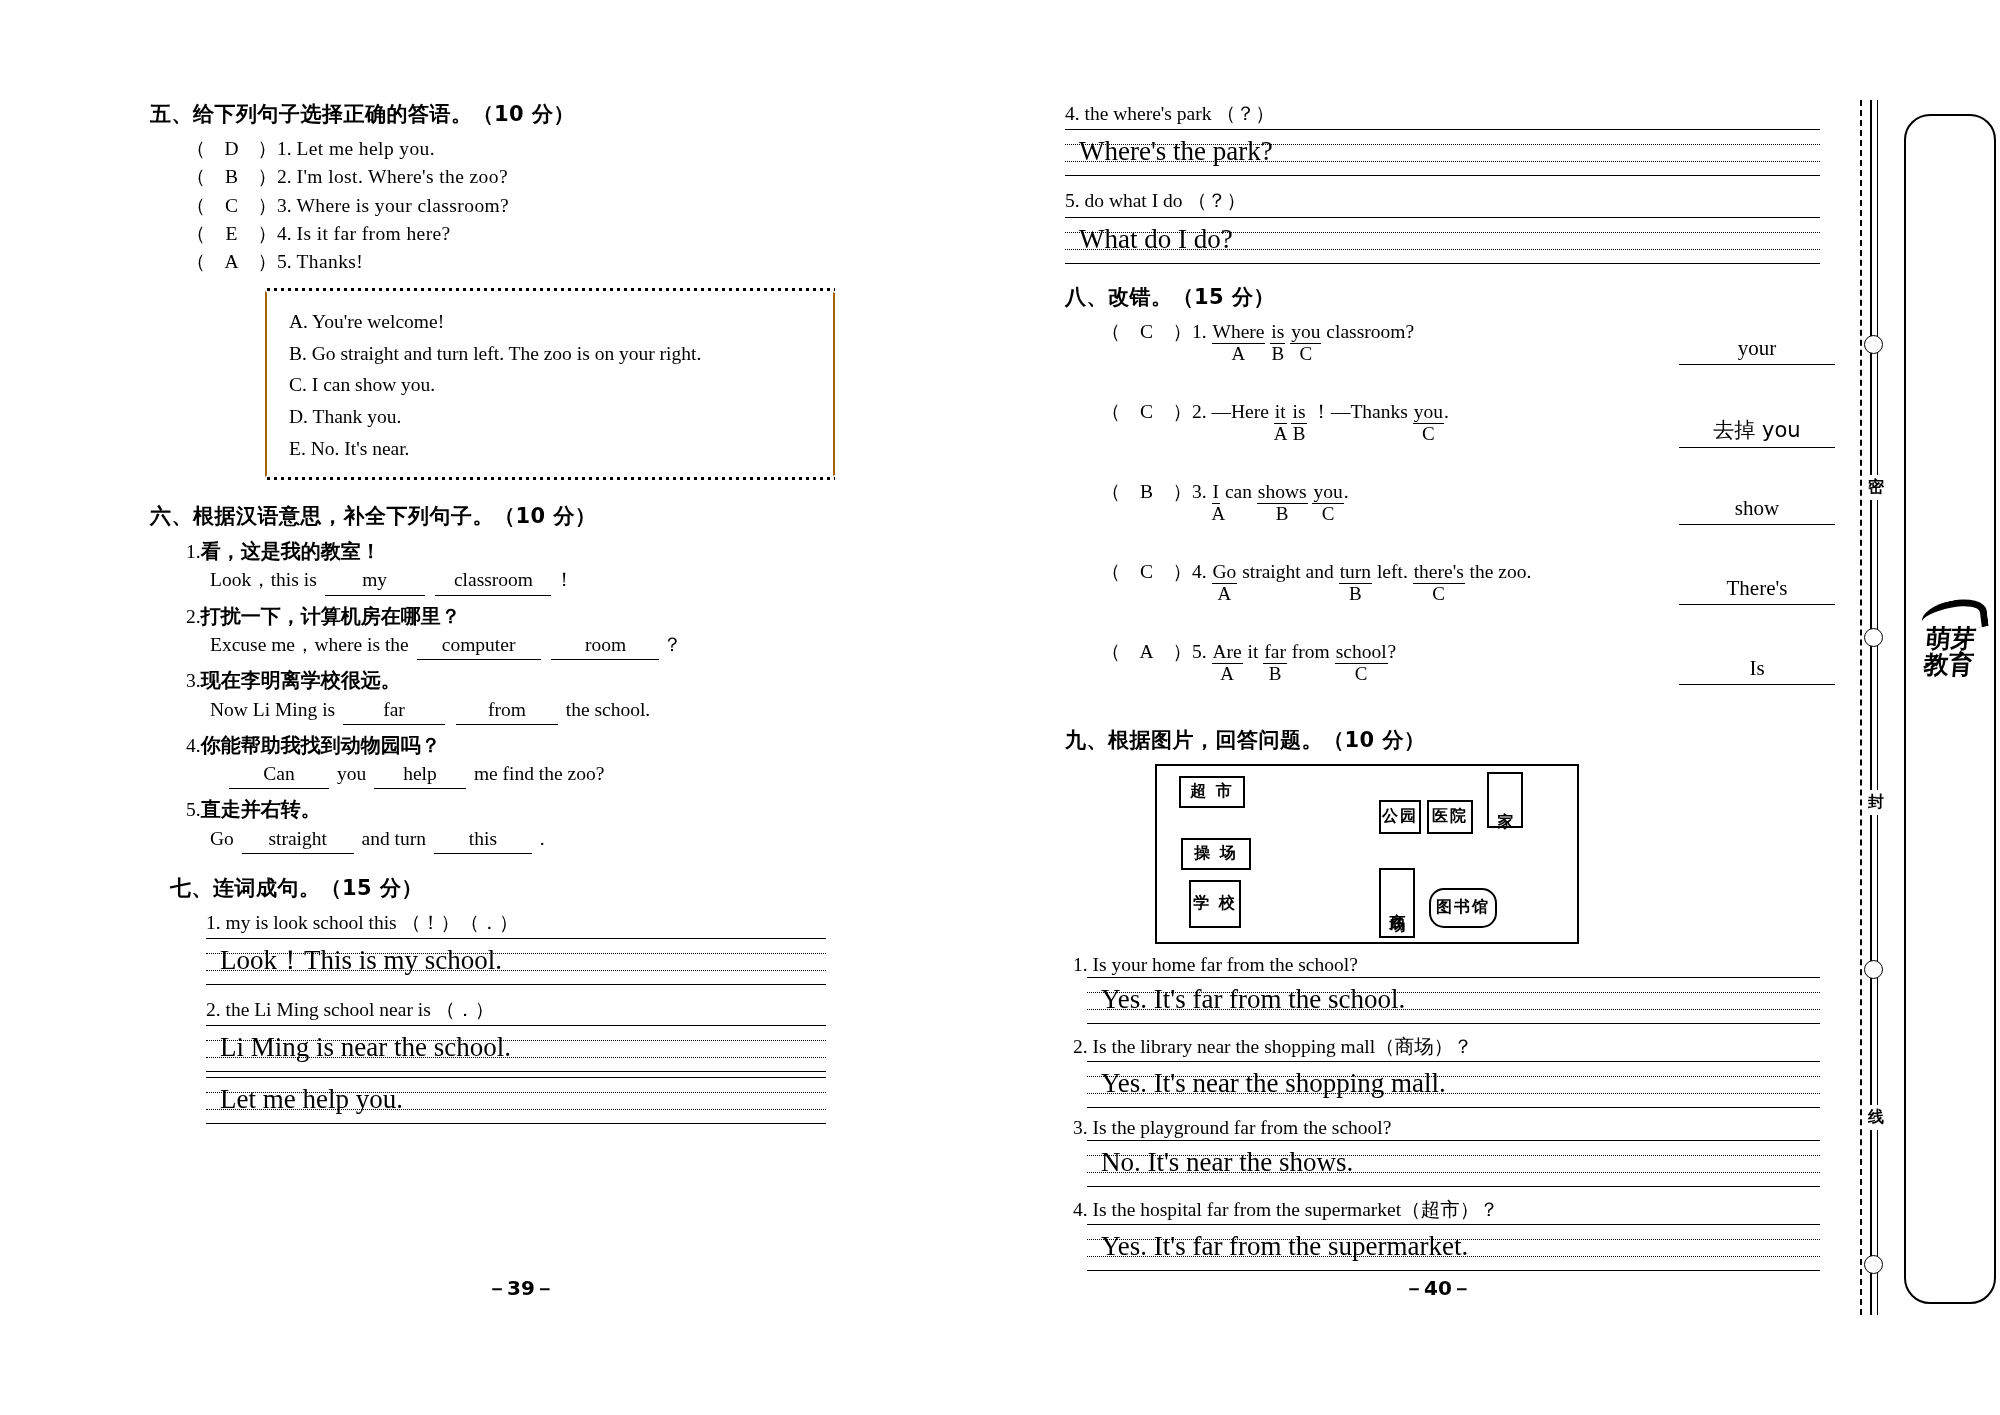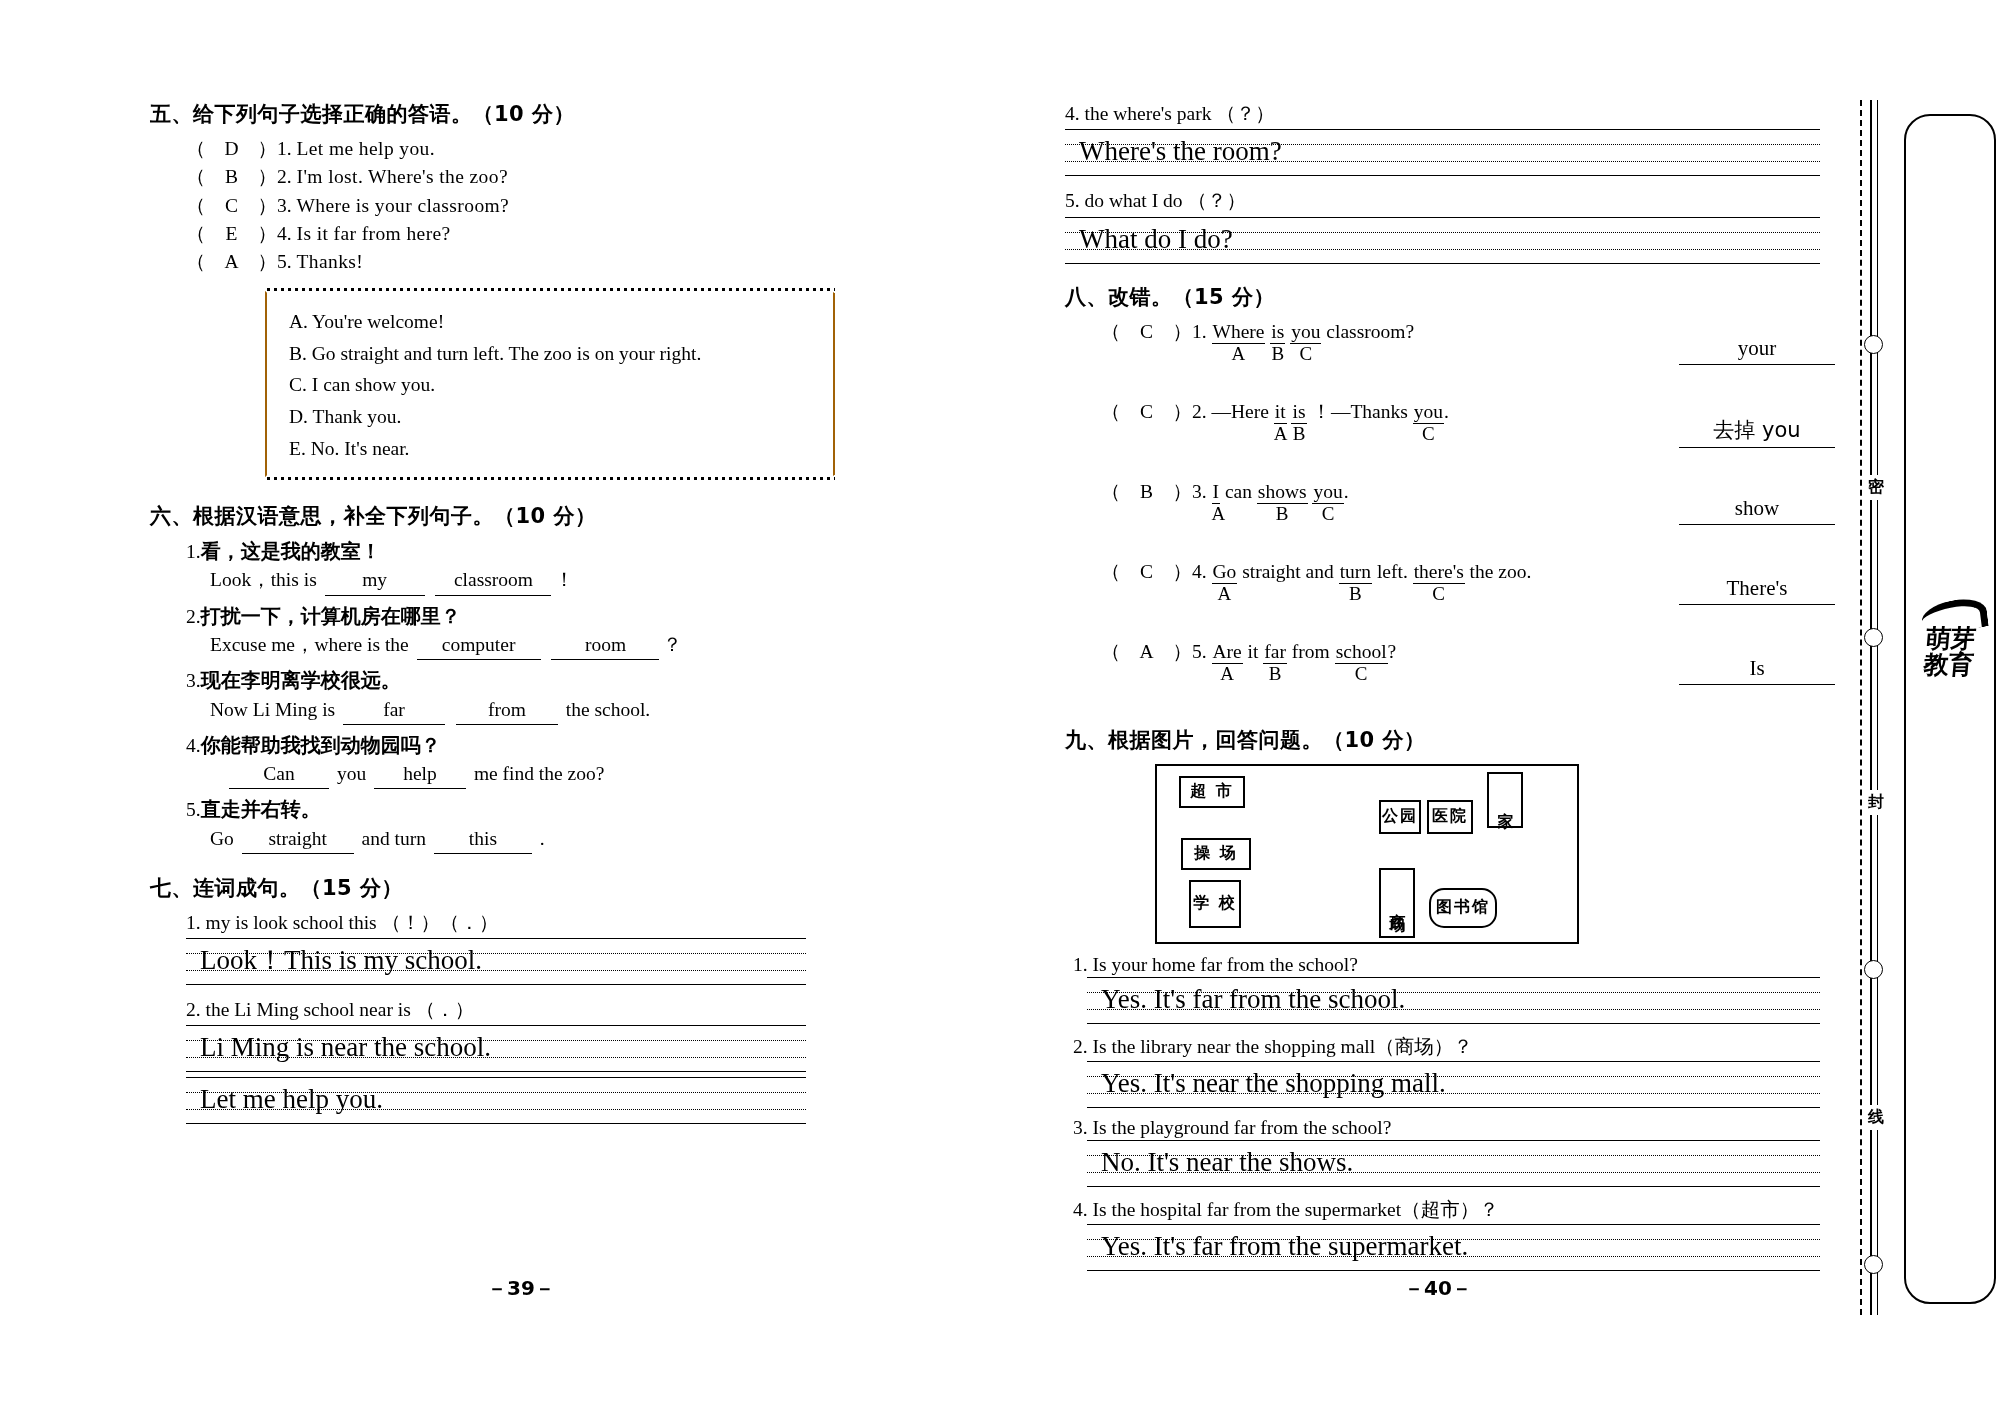--- a/index.html
+++ b/index.html
@@ -216,21 +216,21 @@
       </div>
       <div class="row indent2">
         <span>Go</span>
         <span class="blank" style="width:104px;">straight</span>
         <span>and turn</span>
         <span class="blank" style="width:90px;">this</span>
         <span>.</span>
       </div>
     </div>
 
-    <div style="margin-top:20px;">
+    <div style="margin-top:20px;margin-left:20px;">
       <div class="sec-head">七、连词成句。（15 分）</div>
 
       <div class="row indent">
         <span>1.</span> <span>my    is    look    school    this    （！）（．）</span>
       </div>
       <div class="guide" style="margin-left:36px;width:620px;">
         <div class="l top"></div>
         <div class="l mid1"></div>
         <div class="l mid2"></div>
         <div class="l bot"></div>
@@ -264,21 +264,21 @@
 
     <div>
       <div class="row">
         <span>4.</span> <span>the   where's   park   （？）</span>
       </div>
       <div class="guide" style="width:755px;">
         <div class="l top"></div>
         <div class="l mid1"></div>
         <div class="l mid2"></div>
         <div class="l bot"></div>
-        <div class="ans">Where's the room?</div>
+        <div class="ans">Where's the park?</div>
       </div>
 
       <div class="row" style="margin-top:10px;">
         <span>5.</span> <span>do   what   I   do   （？）</span>
       </div>
       <div class="guide" style="width:755px;">
         <div class="l top"></div>
         <div class="l mid1"></div>
         <div class="l mid2"></div>
         <div class="l bot"></div>

